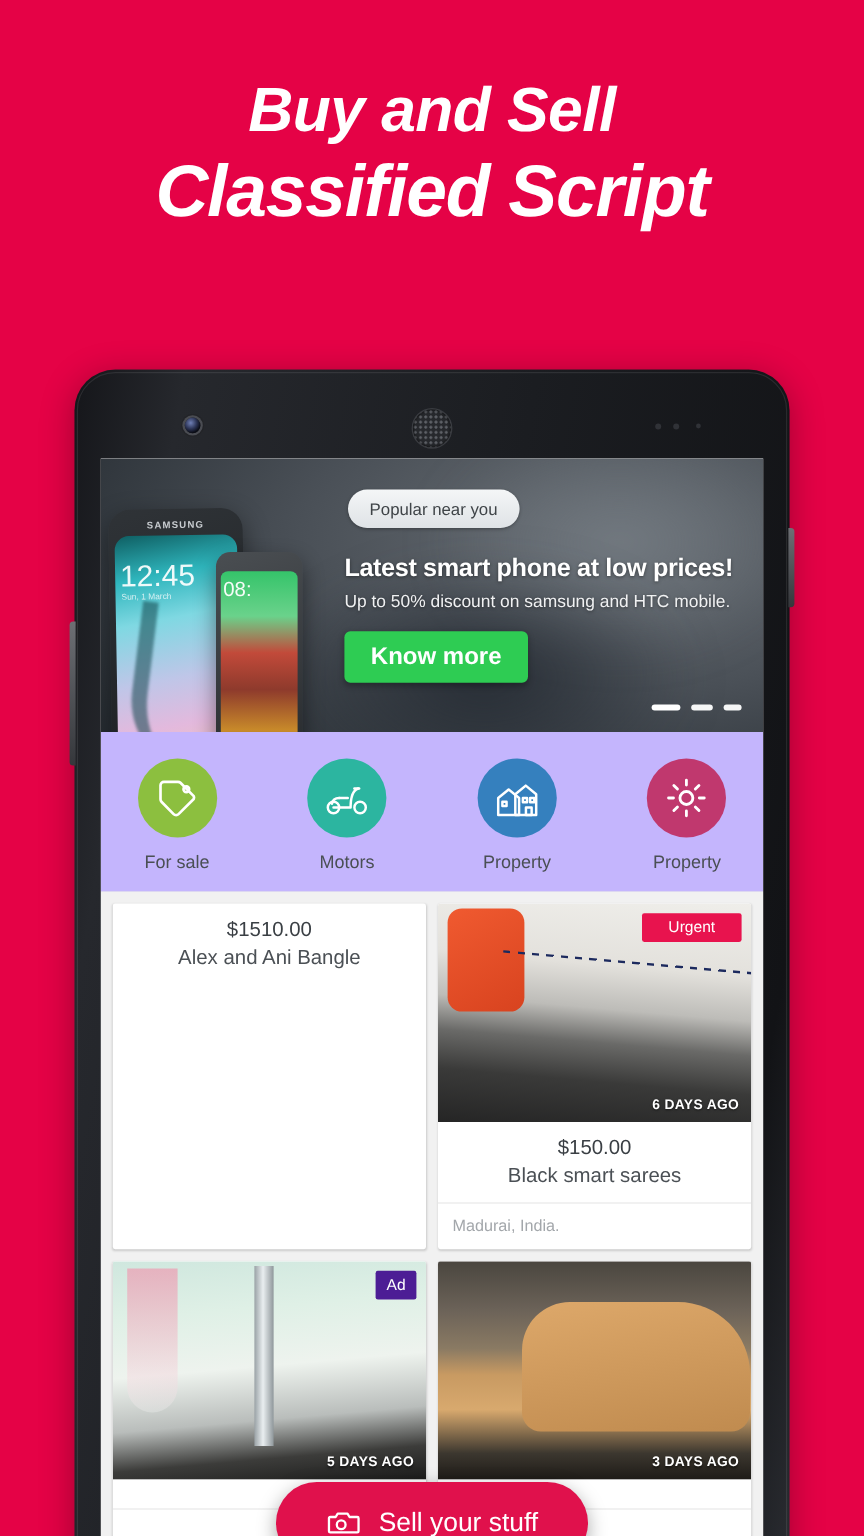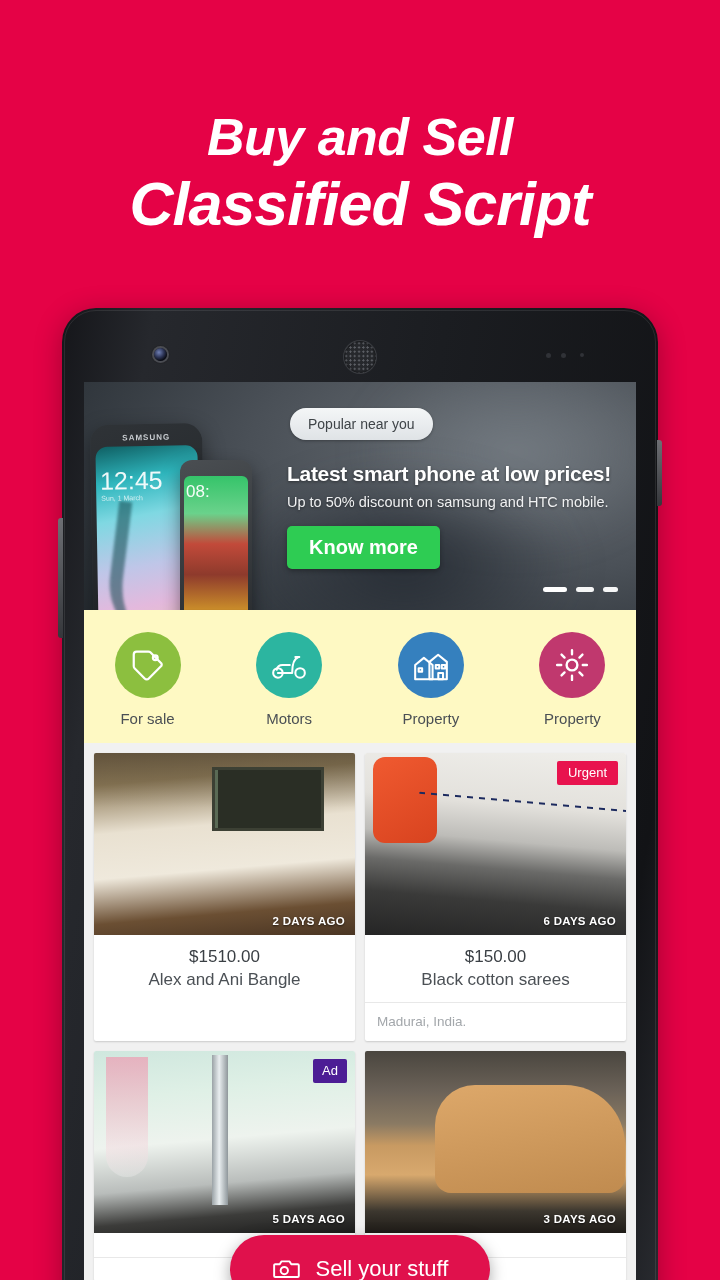--- a/index.html
+++ b/index.html
@@ -14,21 +14,20 @@
   }
 
   
   .promo {
     position: absolute;
     top: 64px;
     left: 0;
     width: 720px;
     text-align: center;
     color: #ffffff;
-    margin-top: 45px;
   }
   .promo-line1 {
     font-size: 52px;
     font-weight: bold;
     font-style: italic;
     letter-spacing: -0.5px;
     line-height: 1.08;
     display: block;
   }
   .promo-line2 {
@@ -262,21 +261,21 @@
   .dots i { display: block; height: 5px; border-radius: 3px; background: #ffffff; }
   .dots i.d1 { width: 24px; }
   .dots i.d2 { width: 18px; opacity: .95; }
   .dots i.d3 { width: 15px; opacity: .95; }
 
   
   .cats {
     display: flex;
     justify-content: space-between;
     padding: 22px 12px 16px 12px;
-    background: #fef9c3;
+    background: #c4b5fd;
     box-shadow: 0 1px 2px rgba(0,0,0,0.08);
   }
   .cat { width: 103px; text-align: center; cursor: pointer; }
   .cat-circle {
     width: 66px; height: 66px;
     border-radius: 50%;
     margin: 0 auto 12px auto;
     display: flex; align-items: center; justify-content: center;
   }
   .cat-circle svg { width: 38px; height: 38px; }
@@ -364,21 +363,21 @@
     content: "";
     position: absolute; left: 70px; top: 34px;
     width: 190px; height: 108px;
     border-radius: 40px 60px 16px 16px;
     background: linear-gradient(170deg, #dda86a, #c08b4f);
   }
 
   .badge {
     position: absolute;
     top: 8px; right: 8px;
-    padding: 5px 11px;
+    padding: 5px 22px;
     border-radius: 2px;
     color: #ffffff;
     font-size: 13px;
     line-height: 1.1;
   }
   .badge-urgent { background: #E8134E; }
   .badge-ad { background: #4c1d95; padding: 5px 9px; }
   .time-ago {
     position: absolute;
     right: 10px; bottom: 8px;
@@ -519,39 +518,35 @@
         </div>
         <div class="cat-label">Property</div>
       </div>
 
 
     </div>
 
     <div class="grid">
 
       <div class="card">
-        <div class="card-img">
-          <div class="img-bed"></div>
-          <div class="time-ago">2 DAYS AGO</div>
-        </div>
         <div class="card-body">
           <div class="card-price">$1510.00</div>
           <div class="card-title">Alex and Ani Bangle</div>
         </div>
       </div>
 
       <div class="card">
         <div class="card-img">
           <div class="img-sarees"></div>
           <div class="badge badge-urgent">Urgent</div>
           <div class="time-ago">6 DAYS AGO</div>
         </div>
         <div class="card-body">
           <div class="card-price">$150.00</div>
-          <div class="card-title">Black cotton sarees</div>
+          <div class="card-title">Black smart sarees</div>
         </div>
         <div class="card-foot">Madurai, India.</div>
       </div>
 
       <div class="card">
         <div class="card-img">
           <div class="img-glass"></div>
           <div class="badge badge-ad">Ad</div>
           <div class="time-ago">5 DAYS AGO</div>
         </div>

